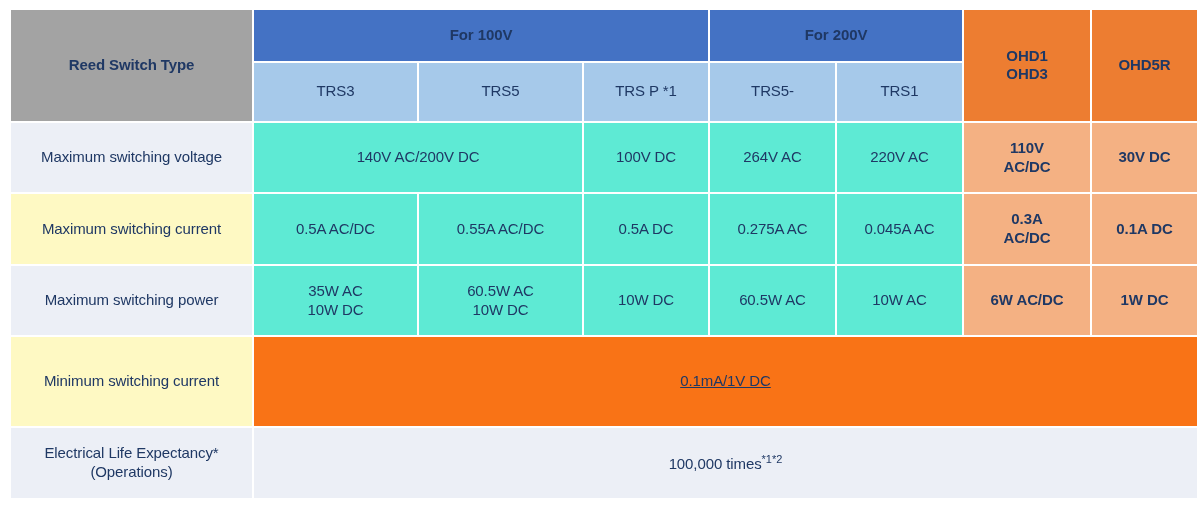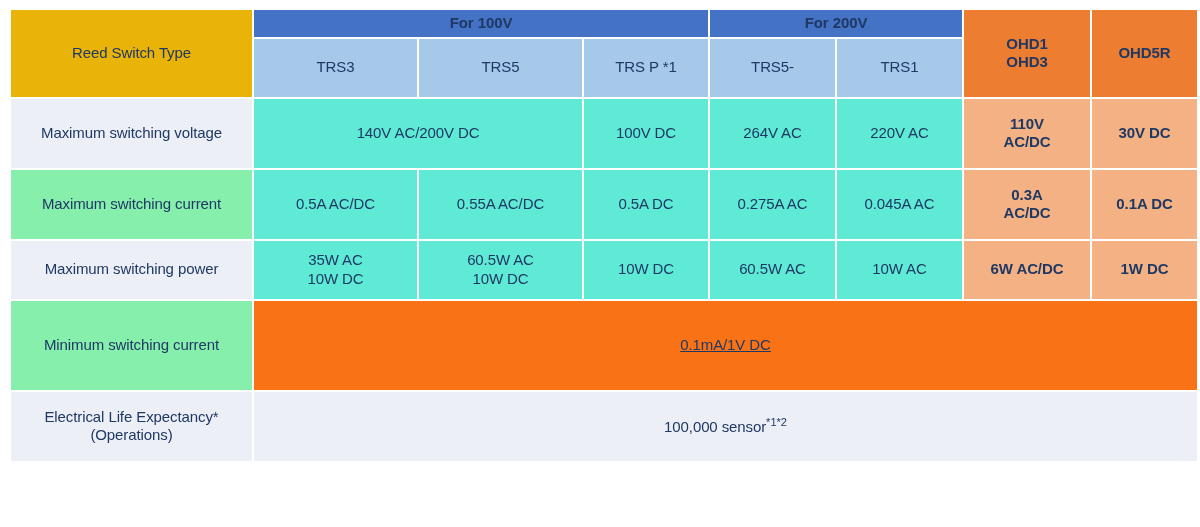--- a/index.html
+++ b/index.html
@@ -26,40 +26,40 @@
     position: absolute;
     left: 9px;
     top: 8px;
     width: 1182px;
     border-collapse: separate;
     border-spacing: 2px;
     table-layout: fixed;
   }
 
   table.spec td {
-    padding: 4px;
+    padding: 16px;
     text-align: center;
     vertical-align: middle;
     font-size: 15px;
     line-height: 1.25;
     color: #1f3864;
     letter-spacing: -0.1px;
   }
 
   
   .hdr-dark {
     background: #4472c4;
     color: #ffffff;
     font-weight: bold;
     font-size: 16px;
   }
   .hdr-rowlabel {
-    background: #eab308;
+    background: #a3a3a3;
     color: #ffffff;
-    font-weight: normal;
+    font-weight: bold;
     font-size: 16px;
   }
   .hdr-sub {
     background: #a6c9ea;
     color: #1f3864;
     font-weight: normal;
     font-size: 15px;
   }
   .hdr-orange {
     background: #ed7d31;
@@ -70,21 +70,21 @@
   }
 
   
   .lbl-a {
     background: #eceff6;
     text-align: left;
     padding-left: 18px;
     font-size: 15px;
   }
   .lbl-b {
-    background: #86efac;
+    background: #fef9c3;
     text-align: left;
     padding-left: 18px;
     font-size: 15px;
   }
   .val-blue {
     background: #5eead4;
   }
   .val-orange {
     background: #f4b183;
     font-weight: bold;
@@ -205,21 +205,21 @@
         <td class="lbl-b">Minimum switching current</td>
         <td class="val-wide-b" colspan="7">0.1mA/1V DC</td>
       </tr>
 
       <tr style="height:69px">
         <td class="lbl-a">
           <div>Electrical Life Expectancy*</div>
           <div>(Operations)</div>
         </td>
         <td class="val-wide-a" colspan="7">
-          <span>100,000 sensor</span><span class="sup">*1*2</span>
+          <span>100,000 times</span><span class="sup">*1*2</span>
         </td>
       </tr>
 
     </tbody>
   </table>
 
   <div class="notes">
   </div>
 
 </div>

